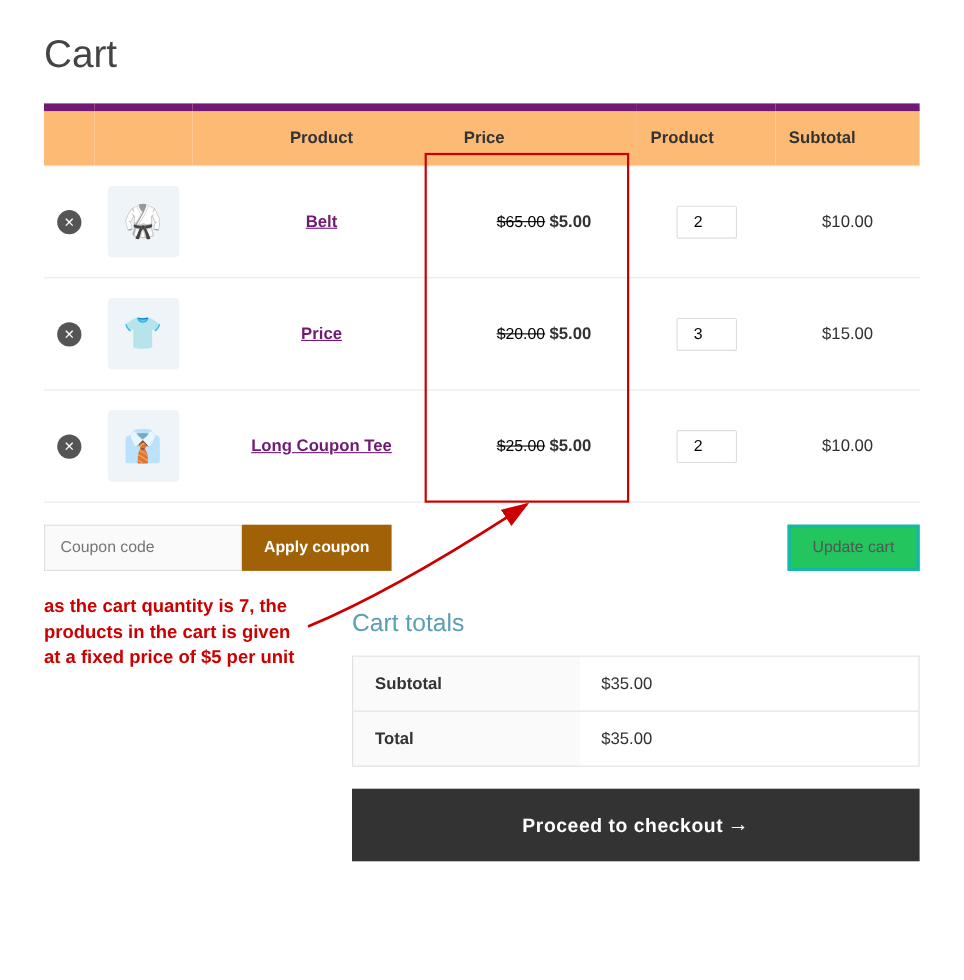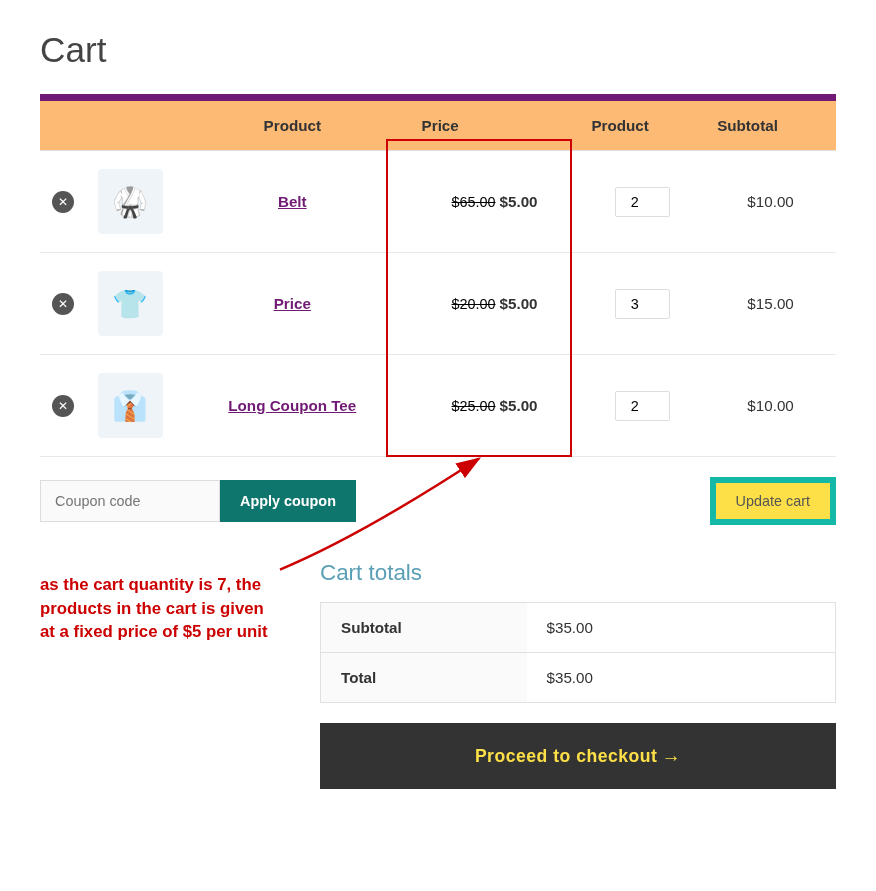--- a/index.html
+++ b/index.html
@@ -118,46 +118,45 @@
     .coupon-input {
       border: 1px solid #ddd;
       padding: 12px 14px;
       font-size: 0.9rem;
       color: #b91c1c;
       width: 180px;
       outline: none;
       background: #fafafa;
     }
     .apply-btn {
-      background: #0f766e;
+      background: #a16207;
       color: #fff;
       border: none;
       padding: 10px 20px;
       font-size: 0.9rem;
       cursor: pointer;
       font-weight: 600;
     }
     .update-btn {
-      background: #fde047;
+      background: #22c55e;
       color: #555;
-      border: 6px solid #14b8a6;
+      border: 3px solid #14b8a6;
       padding: 10px 20px;
       font-size: 0.9rem;
       cursor: pointer;
     }
 
     
     .bottom-section {
       display: flex;
       gap: 40px;
       margin-top: 20px;
     }
     .left-annotation {
       flex: 0 0 240px;
-      margin-top: 28px;
     }
     .cart-totals {
       flex: 1;
       margin-top: 15px;
     }
     .cart-totals h2 {
       font-size: 1.4rem;
       font-weight: 400;
       color: #5a9fb5;
       margin-bottom: 16px;
@@ -179,21 +178,21 @@
       font-weight: 600;
       background: #fafafa;
       width: 40%;
     }
     .checkout-btn {
       display: flex;
       align-items: center;
       justify-content: center;
       gap: 4px;
       background: #333;
-      color: #fde047;
+      color: #ffffff;
       border: none;
       padding: 22px 40px;
       font-size: 1.1rem;
       font-weight: 700;
       cursor: pointer;
       width: 100%;
       letter-spacing: 0.5px;
       text-align: right;
     }
     .arrow-right {

